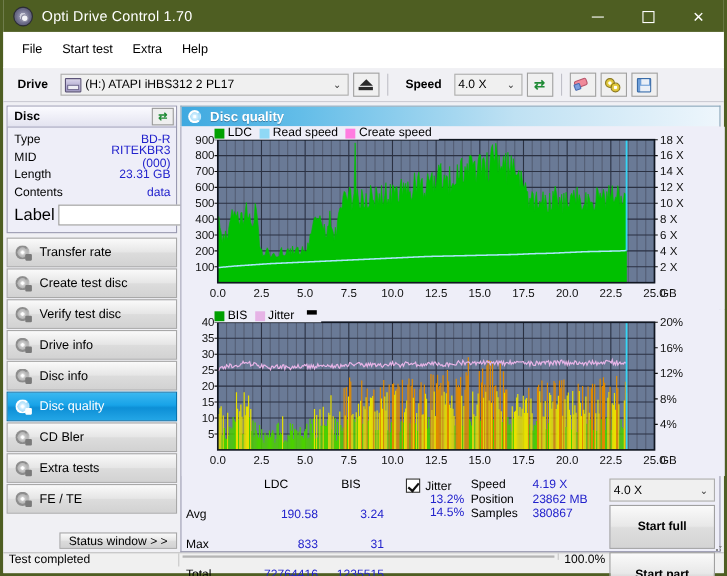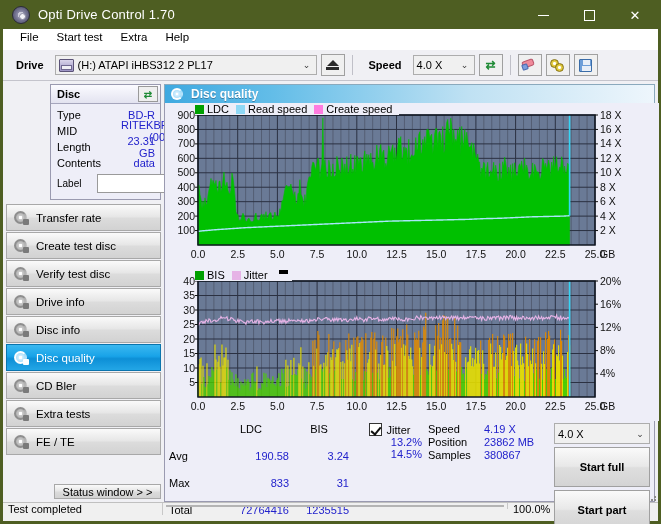--- a/index.html
+++ b/index.html
@@ -37,21 +37,21 @@
   }
   .titlebar .title { font-size:13px; font-weight:400; letter-spacing:.2px; }
   .winbtns{ position:absolute; right:0; top:0; height:31px; display:flex; }
   .winbtn{ width:46px;height:31px;display:flex;align-items:center;justify-content:center;
            color:#fff; font-size:13px; }
   .winbtn .glyph-min{ display:block;width:11px;height:0;border-top:1.4px solid #fff; }
   .winbtn .glyph-max{ display:block;width:11px;height:11px;border:1.4px solid #fff; }
 
   
   .menubar{
-    height:21px; background:#ffffff; display:flex; 
+    height:33px; background:#ffffff; display:flex; align-items:center;
     padding-left:8px; flex:0 0 auto; border-bottom:1px solid #ffffff;
   }
   .menubar .mi{ padding:2px 9px; color:#000; font-size:11.5px; }
 
   
   .toolbar{
     height:31px; background:#f0f0f4; display:flex; align-items:center;
     flex:0 0 auto; padding:0 4px; gap:4px;
     border-bottom:1px solid #c4c4cc;
   }
@@ -93,37 +93,37 @@
   .icon-save{ width:13px;height:13px;background:#6f9fd8;border:1px solid #3a6ca8;position:relative;border-radius:1px;}
   .icon-save::before{content:"";position:absolute;left:3px;top:0;width:7px;height:5px;background:#e9eff7;}
   .icon-save::after{content:"";position:absolute;left:2px;bottom:0;width:9px;height:5px;background:#e9eff7;}
 
   
   .main{ flex:1 1 auto; display:flex; min-height:0; background:#f0f0f4; }
   .left{ width:160px; flex:0 0 160px; display:flex; flex-direction:column; padding:3px 2px 0 3px; }
   .right{ flex:1 1 auto; display:flex; flex-direction:column; min-width:0; padding:3px 3px 0 1px;}
 
   
-  .panel{ border:1px solid #9a9ab0; background:#eeeef8;margin-left:44px; }
+  .panel{ border:1px solid #9a9ab0; background:#eeeef8; }
   .panel-head{
     height:19px; display:flex;align-items:center;
     background:linear-gradient(#fbfbff,#e3e3f0);
     border-bottom:1px solid #a6a6bd; padding:0 2px 0 6px;
   }
   .panel-head .t{ font-weight:bold;font-size:11px;color:#000; }
   .panel-head .b{
     margin-left:auto;width:20px;height:16px;background:#efefef;border:1px solid #9a9a9a;
     display:flex;align-items:center;justify-content:center;color:#1f8b35;font-weight:bold;font-size:10px;
   }
   .disc-rows{ padding:3px 5px 4px 6px; }
   .drow{ display:flex; align-items:center; height:16px; font-size:11px; }
   .drow .k{ color:#000; width:64px; flex:0 0 64px; }
   .drow .v{ color:#2222cc; margin-left:auto; text-align:right; }
   .labelrow{ display:flex; align-items:center; height:23px; margin-top:1px; }
-  .labelrow .k{ color:#000; width:40px; flex:0 0 40px; font-size:10px; }
+  .labelrow .k{ color:#000; width:40px; flex:0 0 40px; font-size:15px; }
   .lbl-input{
     flex:1 1 auto; height:19px; background:#fff; border:1px solid #9a9a9a; margin-right:4px;
   }
   .disc-btn{
     width:23px;height:21px;background:#efefef;border:1px solid #9a9a9a;
     display:flex;align-items:center;justify-content:center;
   }
   .disc-btn .dd{
     width:14px;height:14px;border-radius:50%;
     background:radial-gradient(circle at 50% 50%,#ffffff 22%,#f2e06a 30%,#ddc230 70%,#a8901a 100%);

